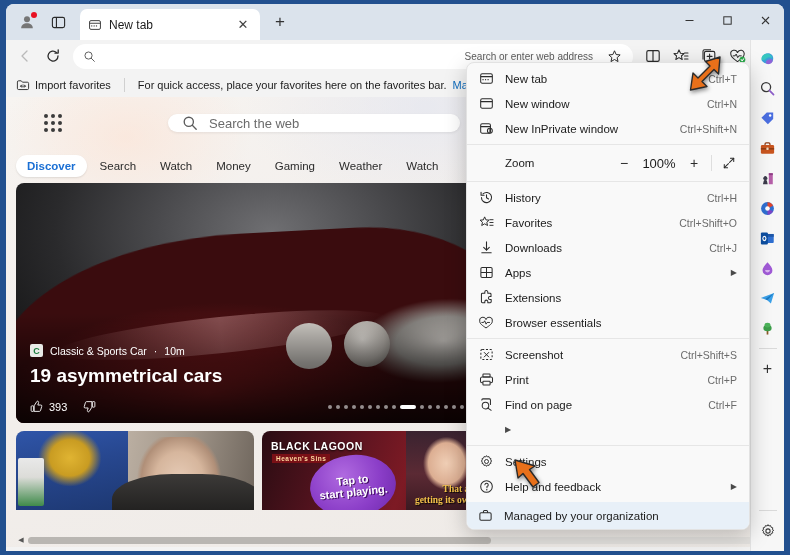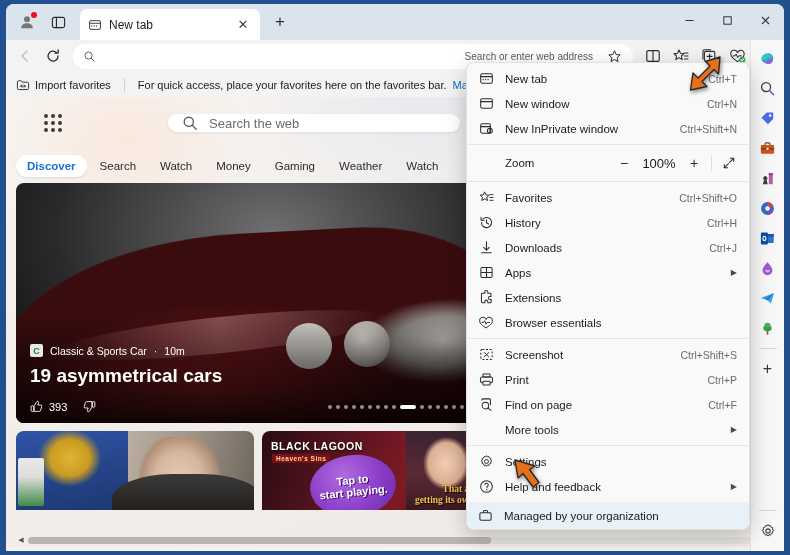--- a/index.html
+++ b/index.html
@@ -983,45 +983,45 @@
           <line x1="2.6" y1="13.4" x2="7.4" y2="8.6" stroke="currentColor" stroke-width="1.15" stroke-linecap="round"></line>
         </svg>
       </span>
     </div>
 
     <div class="msep"></div>
 
     <div class="mi">
       <span class="ico">
         <svg width="15" height="15" viewBox="0 0 16 16">
+          <path d="M2.6 8 a5.4 5.4 0 1 0 1.7-3.9" fill="none" stroke="currentColor" stroke-width="1.15" stroke-linecap="round"></path>
+          <path d="M2.2 2.4 V5.6 H5.4" fill="none" stroke="currentColor" stroke-width="1.15" stroke-linecap="round" stroke-linejoin="round"></path>
+          <path d="M8 5.2 V8.2 L10.2 9.6" fill="none" stroke="currentColor" stroke-width="1.15" stroke-linecap="round" stroke-linejoin="round"></path>
+        </svg>
+      </span>
+      <span class="lbl">History</span>
+      <span class="acc">Ctrl+H</span>
+    </div>
+
+    <div class="mi">
+      <span class="ico">
+        <svg width="15" height="15" viewBox="0 0 16 16">
           <path d="M6 2 L7.4 5.2 L10.8 5.5 L8.3 7.8 L9.1 11.2 L6 9.4 L2.9 11.2 L3.7 7.8 L1.2 5.5 L4.6 5.2 Z" fill="none" stroke="currentColor" stroke-width="1.05" stroke-linejoin="round"></path>
           <line x1="11.6" y1="5" x2="15" y2="5" stroke="currentColor" stroke-width="1" stroke-linecap="round"></line>
           <line x1="11.6" y1="8" x2="15" y2="8" stroke="currentColor" stroke-width="1" stroke-linecap="round"></line>
           <line x1="11.6" y1="11" x2="15" y2="11" stroke="currentColor" stroke-width="1" stroke-linecap="round"></line>
         </svg>
       </span>
       <span class="lbl">Favorites</span>
       <span class="acc">Ctrl+Shift+O</span>
     </div>
 
     <div class="mi">
       <span class="ico">
         <svg width="15" height="15" viewBox="0 0 16 16">
-          <path d="M2.6 8 a5.4 5.4 0 1 0 1.7-3.9" fill="none" stroke="currentColor" stroke-width="1.15" stroke-linecap="round"></path>
-          <path d="M2.2 2.4 V5.6 H5.4" fill="none" stroke="currentColor" stroke-width="1.15" stroke-linecap="round" stroke-linejoin="round"></path>
-          <path d="M8 5.2 V8.2 L10.2 9.6" fill="none" stroke="currentColor" stroke-width="1.15" stroke-linecap="round" stroke-linejoin="round"></path>
-        </svg>
-      </span>
-      <span class="lbl">History</span>
-      <span class="acc">Ctrl+H</span>
-    </div>
-
-    <div class="mi">
-      <span class="ico">
-        <svg width="15" height="15" viewBox="0 0 16 16">
           <line x1="8" y1="2" x2="8" y2="10.6" stroke="currentColor" stroke-width="1.15" stroke-linecap="round"></line>
           <path d="M5 7.8 L8 10.8 L11 7.8" fill="none" stroke="currentColor" stroke-width="1.15" stroke-linecap="round" stroke-linejoin="round"></path>
           <line x1="3" y1="13.6" x2="13" y2="13.6" stroke="currentColor" stroke-width="1.15" stroke-linecap="round"></line>
         </svg>
       </span>
       <span class="lbl">Downloads</span>
       <span class="acc">Ctrl+J</span>
     </div>
 
     <div class="mi">
@@ -1088,21 +1088,20 @@
           <path d="M3 3.2 a1.2 1.2 0 0 1 1.2-1.2 H11 a1.2 1.2 0 0 1 1.2 1.2 V8" fill="none" stroke="currentColor" stroke-width="1.1" stroke-linecap="round"></path>
           <circle cx="6.9" cy="9.2" r="3.5" fill="none" stroke="currentColor" stroke-width="1.1"></circle>
           <line x1="9.5" y1="11.8" x2="13" y2="14.2" stroke="currentColor" stroke-width="1.1" stroke-linecap="round"></line>
         </svg>
       </span>
       <span class="lbl">Find on page</span>
       <span class="acc">Ctrl+F</span>
     </div>
 
     <div class="mi noicon">
-      <span class="lbl">More tools</span>
       <span class="chev">▶</span>
     </div>
 
     <div class="msep"></div>
 
     <div class="mi">
       <span class="ico">
         <svg width="15" height="15" viewBox="0 0 18 18">
           <circle cx="9" cy="9" r="2.4" fill="none" stroke="currentColor" stroke-width="1.15"></circle>
           <path d="M9 1.9 l1 1.6 1.9-.5 .6 1.9 1.9 .6 -.5 1.9 1.6 1 -1.6 1 .5 1.9 -1.9 .6 -.6 1.9 -1.9-.5 -1 1.6 -1-1.6 -1.9 .5 -.6-1.9 -1.9-.6 .5-1.9 -1.6-1 1.6-1 -.5-1.9 1.9-.6 .6-1.9 1.9 .5 Z" fill="none" stroke="currentColor" stroke-width="1.05" stroke-linejoin="round"></path>

